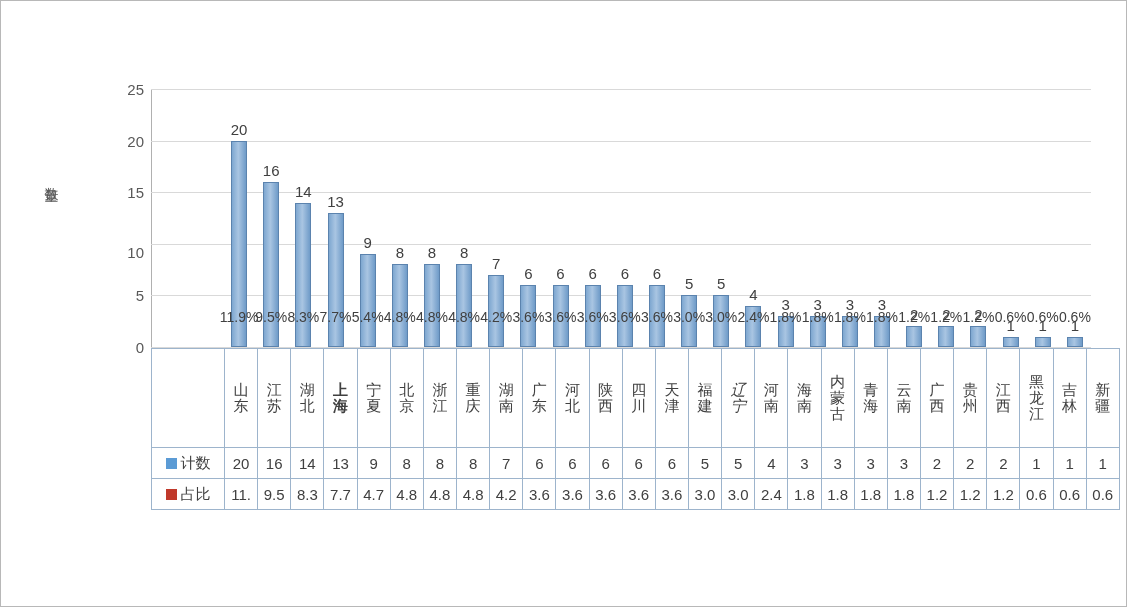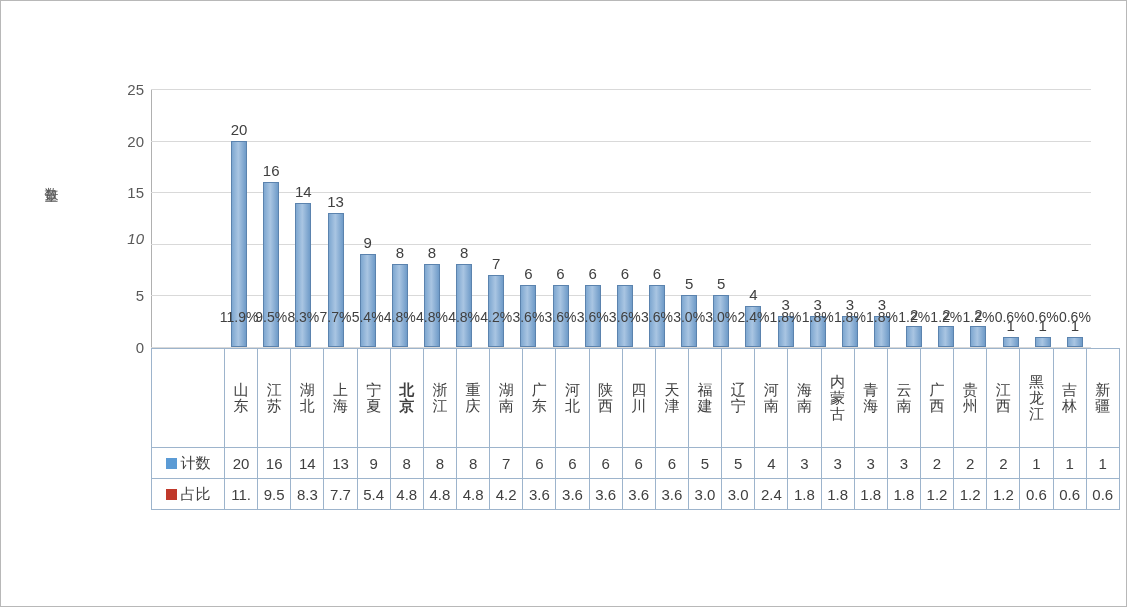--- a/index.html
+++ b/index.html
@@ -184,21 +184,21 @@
   <div id="y-axis-title">数量</div>
 
   <div id="plot-area">
     <div class="axis-line" id="y-axis"></div>
     <div id="gridlines">
         <div class="gridline" style="top: 258px;"></div>
         <div class="ytick-label" style="top: 258px;">0</div>
         <div class="gridline" style="top: 206.4px;"></div>
         <div class="ytick-label" style="top: 206.4px;">5</div>
         <div class="gridline" style="top: 154.8px;"></div>
-        <div class="ytick-label" style="top: 149px; font-style: italic;">10</div>
+        <div class="ytick-label" style="top: 163px;">10</div>
         <div class="gridline" style="top: 103.2px;"></div>
         <div class="ytick-label" style="top: 103.2px;">15</div>
         <div class="gridline" style="top: 51.6px;"></div>
         <div class="ytick-label" style="top: 51.6px;">20</div>
         <div class="gridline" style="top: 0px;"></div>
         <div class="ytick-label" style="top: 0px;">25</div>
       </div>
     <div id="bars">
         <div class="bar-slot" style="left: 72px; width: 32.1481px;">
           <div class="bar" style="height: 206.4px;"></div>
@@ -338,33 +338,33 @@
       </div>
   </div>
 
   <table id="data-table">
     <tbody>
       <tr id="cat-row">
         <td class="row-label-cell"></td>
       <td class="cat-cell" style="width: 32.1481px;"><span class="cat-text">山东</span></td>
           <td class="cat-cell" style="width: 32.1481px;"><span class="cat-text">江苏</span></td>
           <td class="cat-cell" style="width: 32.1481px;"><span class="cat-text">湖北</span></td>
-          <td class="cat-cell" style="width: 32.1481px;"><span class="cat-text">上海</span></td>
+          <td class="cat-cell" style="width: 32.1481px; font-weight: bold;"><span class="cat-text">上海</span></td>
           <td class="cat-cell" style="width: 32.1481px; margin-left: 9px;"><span class="cat-text">宁夏</span></td>
-          <td class="cat-cell" style="width: 32.1481px; font-weight: bold;"><span class="cat-text">北京</span></td>
+          <td class="cat-cell" style="width: 32.1481px;"><span class="cat-text">北京</span></td>
           <td class="cat-cell" style="width: 32.1481px;"><span class="cat-text">浙江</span></td>
           <td class="cat-cell" style="width: 32.1481px;"><span class="cat-text">重庆</span></td>
           <td class="cat-cell" style="width: 32.1481px;"><span class="cat-text">湖南</span></td>
           <td class="cat-cell" style="width: 32.1481px;"><span class="cat-text">广东</span></td>
           <td class="cat-cell" style="width: 32.1481px;"><span class="cat-text">河北</span></td>
           <td class="cat-cell" style="width: 32.1481px;"><span class="cat-text">陕西</span></td>
           <td class="cat-cell" style="width: 32.1481px;"><span class="cat-text">四川</span></td>
           <td class="cat-cell" style="width: 32.1481px;"><span class="cat-text">天津</span></td>
           <td class="cat-cell" style="width: 32.1481px; text-align: center;"><span class="cat-text">福建</span></td>
-          <td class="cat-cell" style="width: 32.1481px;"><span class="cat-text">辽宁</span></td>
+          <td class="cat-cell" style="width: 32.1481px; font-style: italic;"><span class="cat-text">辽宁</span></td>
           <td class="cat-cell" style="width: 32.1481px;"><span class="cat-text">河南</span></td>
           <td class="cat-cell" style="width: 32.1481px;"><span class="cat-text">海南</span></td>
           <td class="cat-cell" style="width: 32.1481px;"><span class="cat-text">内蒙古</span></td>
           <td class="cat-cell" style="width: 32.1481px;"><span class="cat-text">青海</span></td>
           <td class="cat-cell" style="width: 32.1481px;"><span class="cat-text">云南</span></td>
           <td class="cat-cell" style="width: 32.1481px;"><span class="cat-text">广西</span></td>
           <td class="cat-cell" style="width: 32.1481px;"><span class="cat-text">贵州</span></td>
           <td class="cat-cell" style="width: 32.1481px;"><span class="cat-text">江西</span></td>
           <td class="cat-cell" style="width: 32.1481px;"><span class="cat-text">黑龙江</span></td>
           <td class="cat-cell" style="width: 32.1481px;"><span class="cat-text">吉林</span></td>
@@ -403,21 +403,21 @@
           <td>1</td>
         </tr>
       <tr class="series-row" id="pct-row">
         <td class="row-label-cell">
           <span class="legend-swatch sw-pct"></span><span>占比</span>
         </td>
       <td>11.</td>
           <td>9.5</td>
           <td>8.3</td>
           <td>7.7</td>
-          <td>5.4</td>
+          <td>4.7</td>
           <td>4.8</td>
           <td>4.8</td>
           <td>4.8</td>
           <td>4.2</td>
           <td>3.6</td>
           <td>3.6</td>
           <td>3.6</td>
           <td>3.6</td>
           <td>3.6</td>
           <td>3.0</td>

